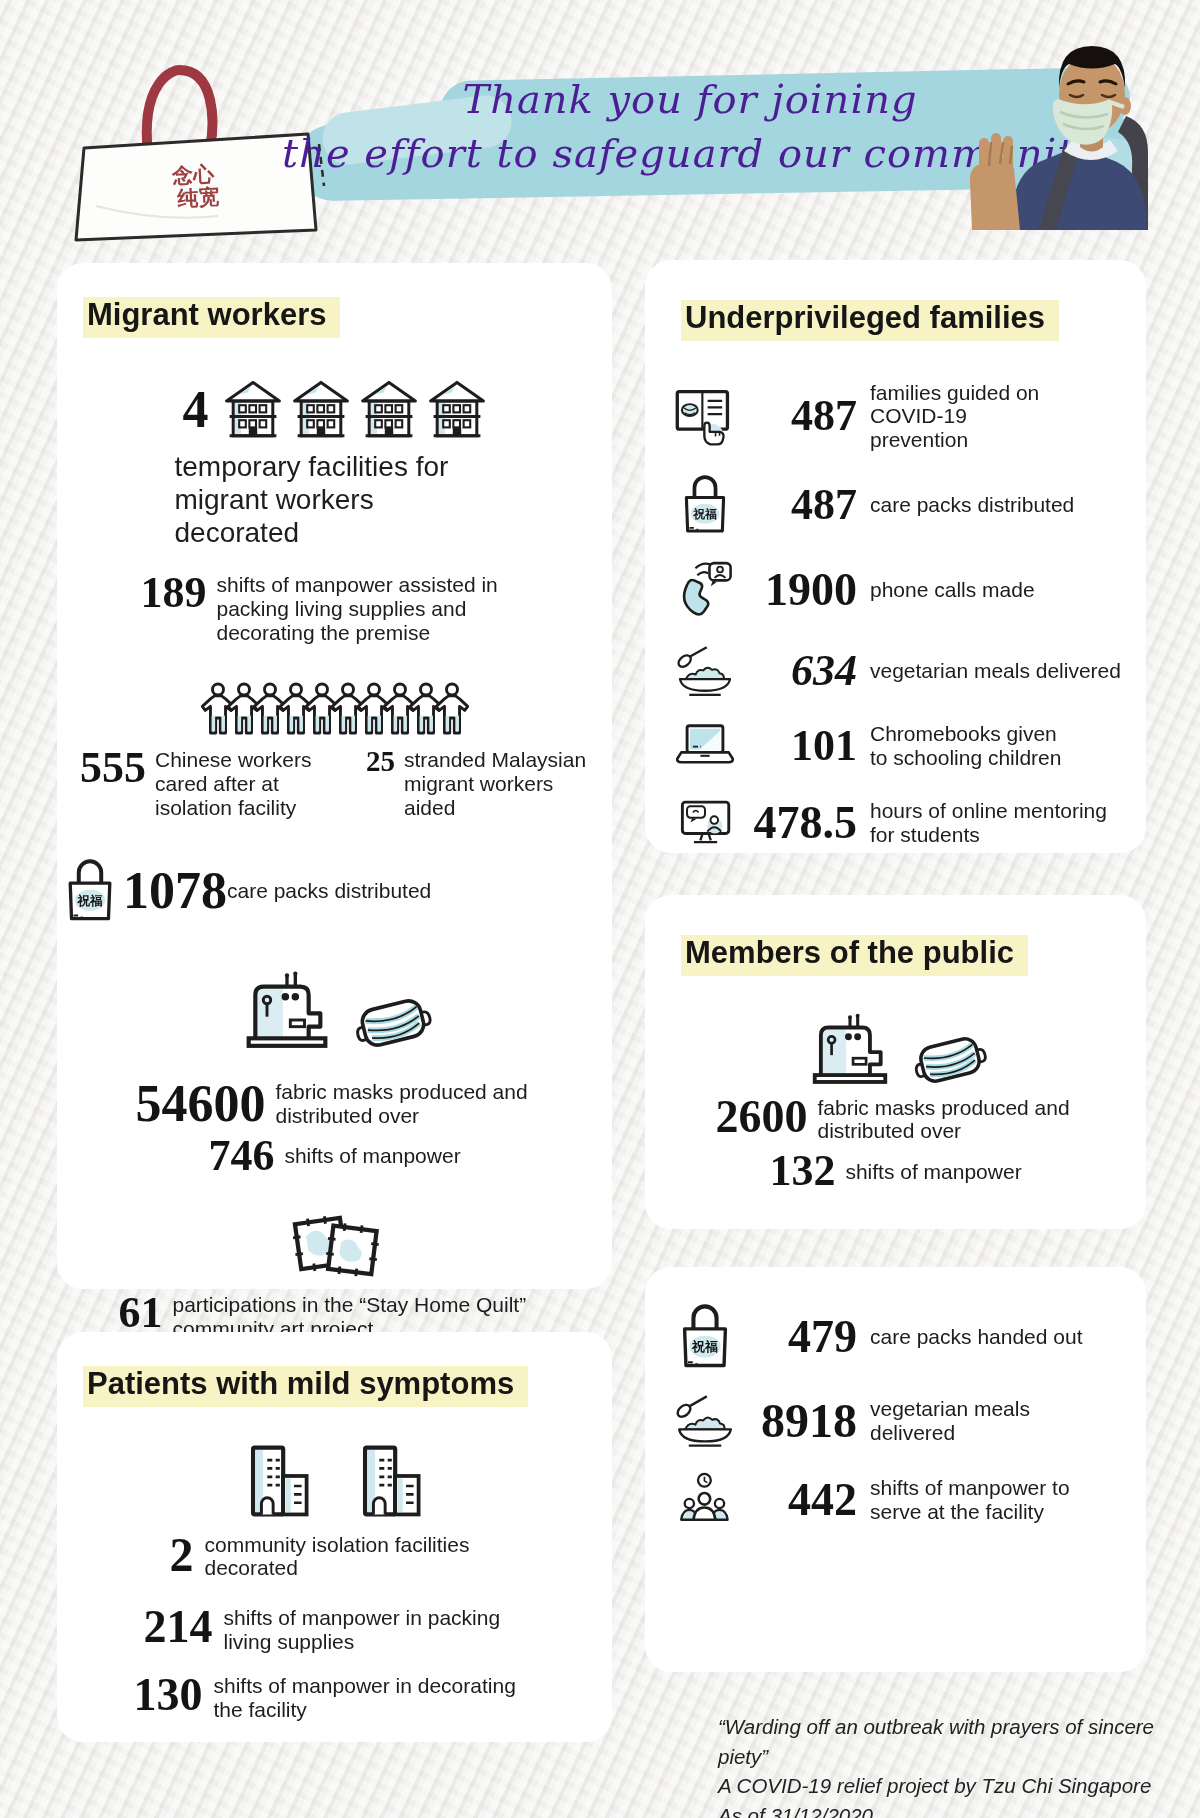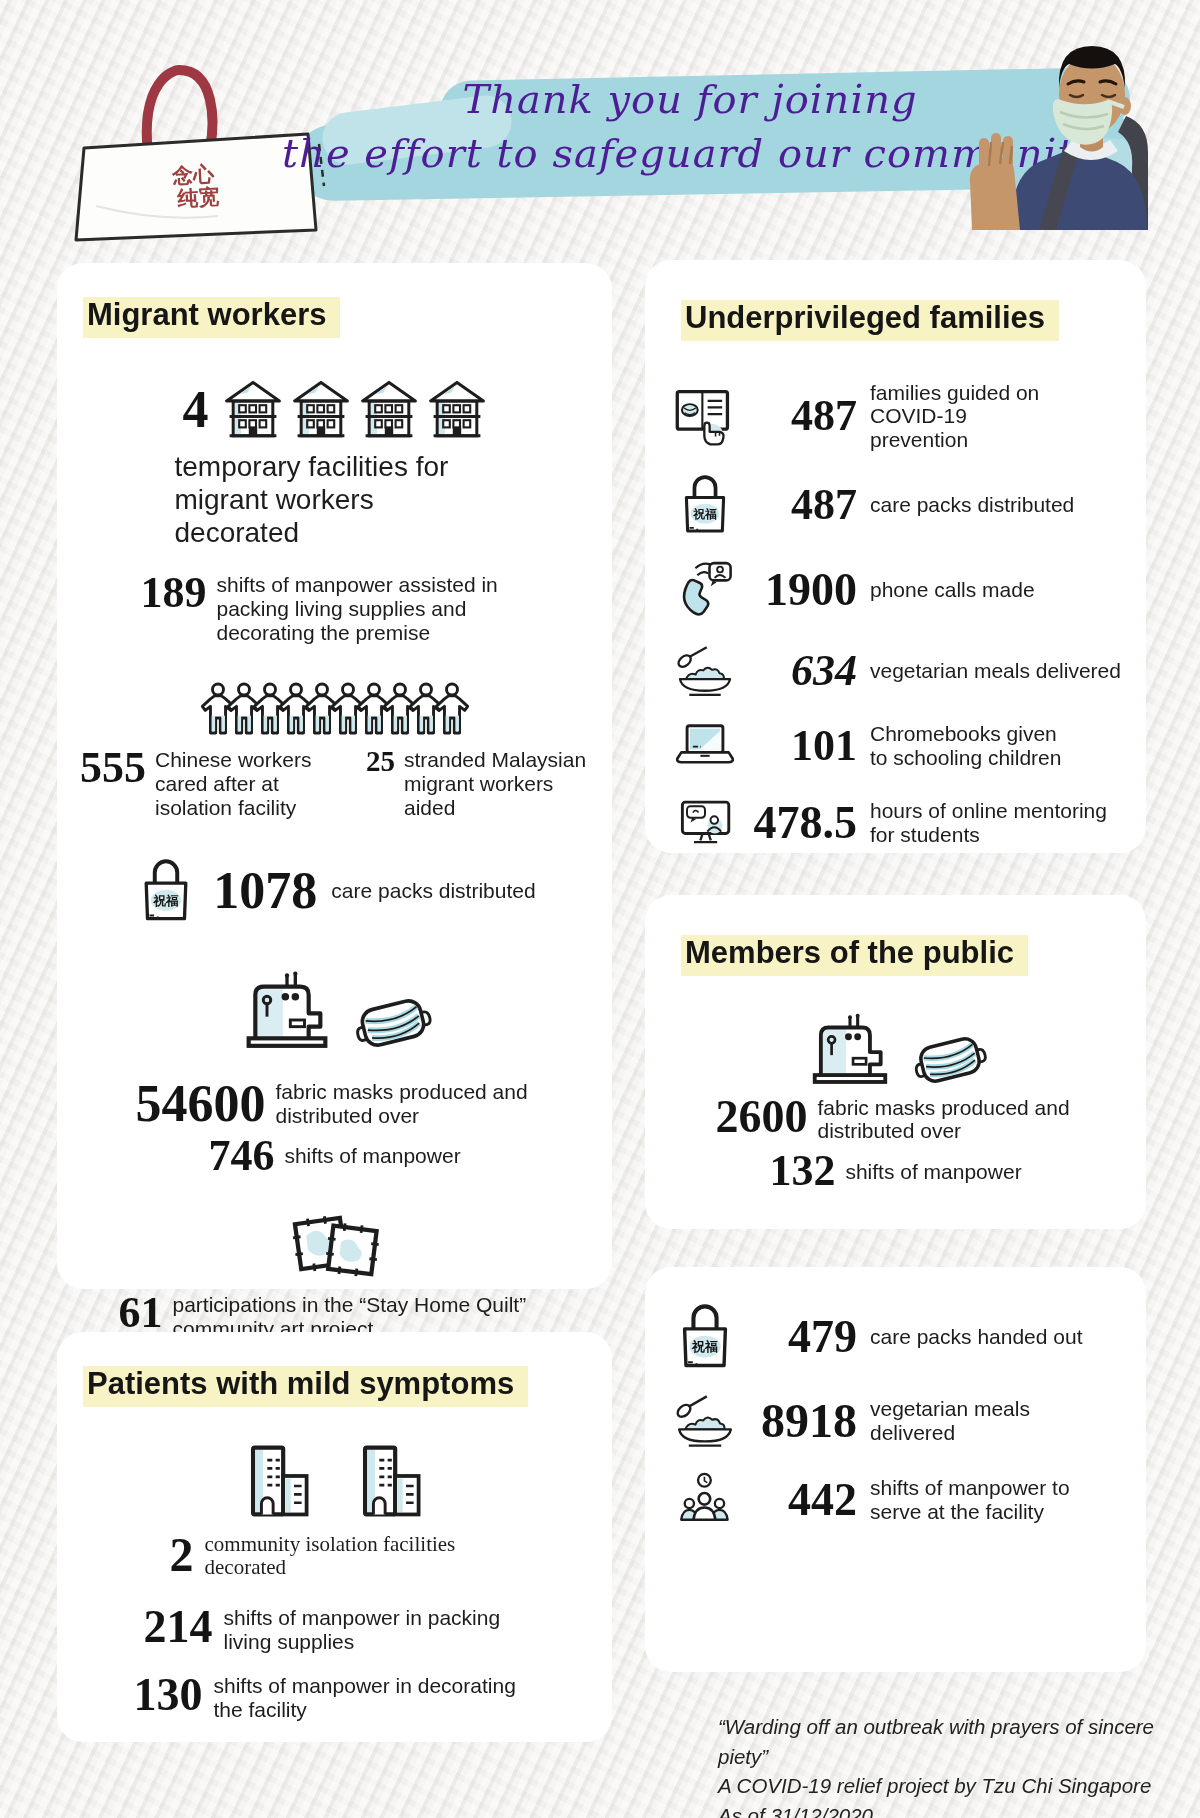--- a/index.html
+++ b/index.html
@@ -31,21 +31,21 @@
 
   
   .bld-row{display:flex;justify-content:center;align-items:center;gap:8px;margin-top:42px;}
   .caption{width:320px;margin:10px auto 0;text-align:left;font-size:28px;line-height:1.18;}
   .r189{margin-top:24px;}
   .r189 .lbl{width:312px;margin-left:10px;}
   .people{display:flex;justify-content:center;margin-top:38px;}
   .people svg{margin:0 -5px;}
   .duo{display:flex;justify-content:center;gap:36px;margin-top:8px;}
   .duo .lbl{margin-left:9px;}
-  .carepack-row{display:flex;justify-content:center;align-items:center;gap:14px;margin-top:38px;}
+  .carepack-row{display:flex;align-items:center;margin-top:38px;}
   .sew-row{display:flex;justify-content:center;align-items:flex-end;gap:16px;margin-top:44px;}
   .r54600{margin-top:28px;}
   .r54600 .lbl{width:258px;margin-left:10px;}
   .r746{margin-top:8px;}
   .r746 .lbl{margin-left:10px;}
   .quilt-row{display:flex;justify-content:center;margin-top:26px;}
   .r61{margin-top:2px;}
   .r61 .lbl{width:378px;margin-left:10px;}
 
   
@@ -53,21 +53,21 @@
   .pt-row{display:flex;justify-content:center;margin-top:26px;}
   .pt-row .lbl{margin-left:11px;}
 
   
   .u-row{display:flex;align-items:center;margin-top:22px;}
   .u-ic{width:68px;margin-left:26px;flex:0 0 auto;display:flex;justify-content:center;}
   .u-num{width:118px;text-align:right;flex:0 0 auto;}
   .u-lbl{margin-left:13px;}
   .nowrap{white-space:nowrap;}
   .w175{width:175px;} .w185{width:185px;} .w195{width:195px;} .w210{width:210px;}
-  .w222{width:222px;} .w250{width:250px;} .w258{width:258px;} .w295{width:295px;font-family:Liberation Serif, serif;}
+  .w222{width:222px;} .w250{width:250px;} .w258{width:258px;} .w295{width:295px;}
   .w302{width:302px;} .w322{width:322px;}
 
   
   .brush{position:absolute;background:#a3d6df;}
   #brush1{left:440px;top:74px;width:690px;height:62px;border-radius:34px;transform:rotate(-1.2deg);}
   #brush2{left:295px;top:118px;width:845px;height:76px;border-radius:40px;transform:rotate(-1deg);}
   #brush3{left:322px;top:104px;width:190px;height:52px;border-radius:26px;background:#c0e3e9;transform:rotate(-7deg);}
   #brush4{left:1066px;top:138px;width:80px;height:44px;border-radius:22px;background:#b3dde5;transform:rotate(5deg);}
   #header-title{position:absolute;left:250px;top:76px;width:880px;text-align:center;
     font-family:"DejaVu Serif","Liberation Serif",serif;font-style:italic;color:#4c1d95;}

